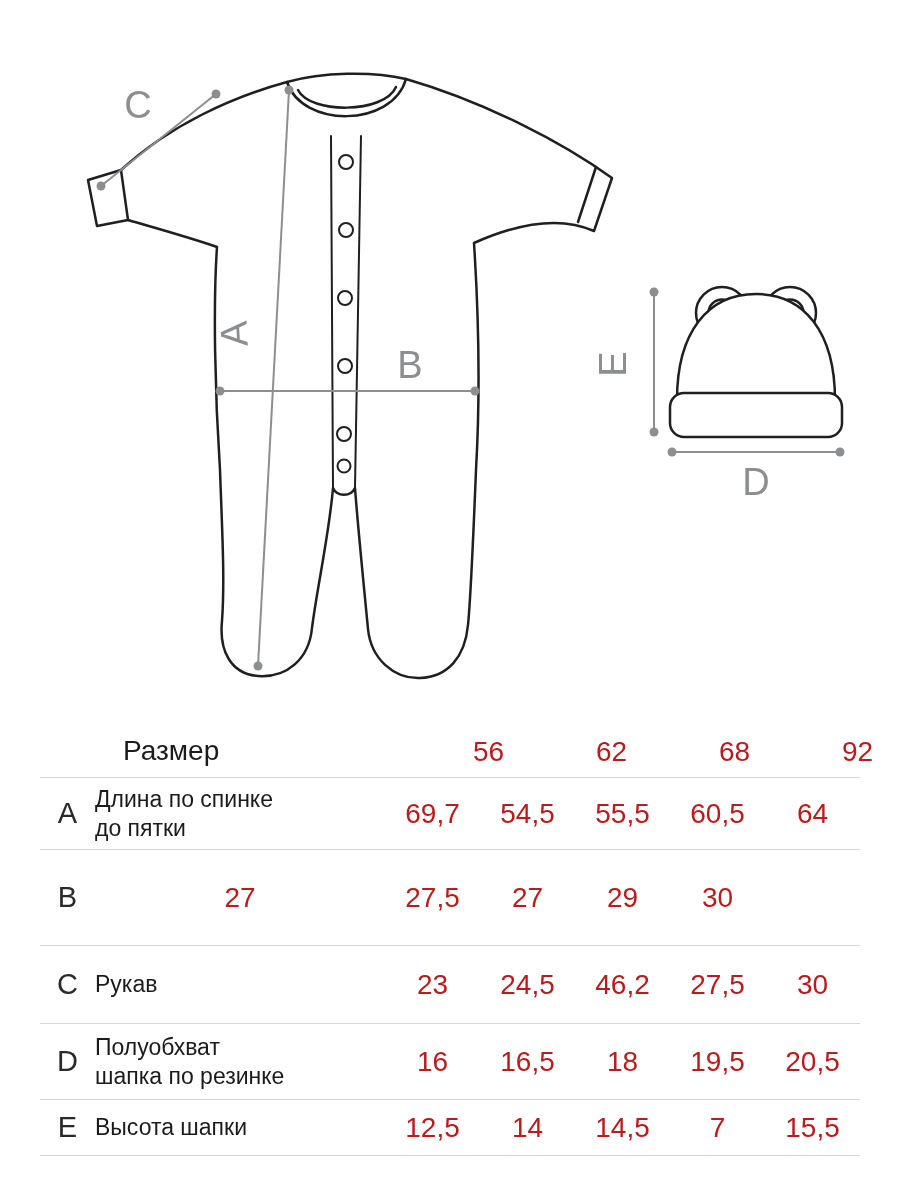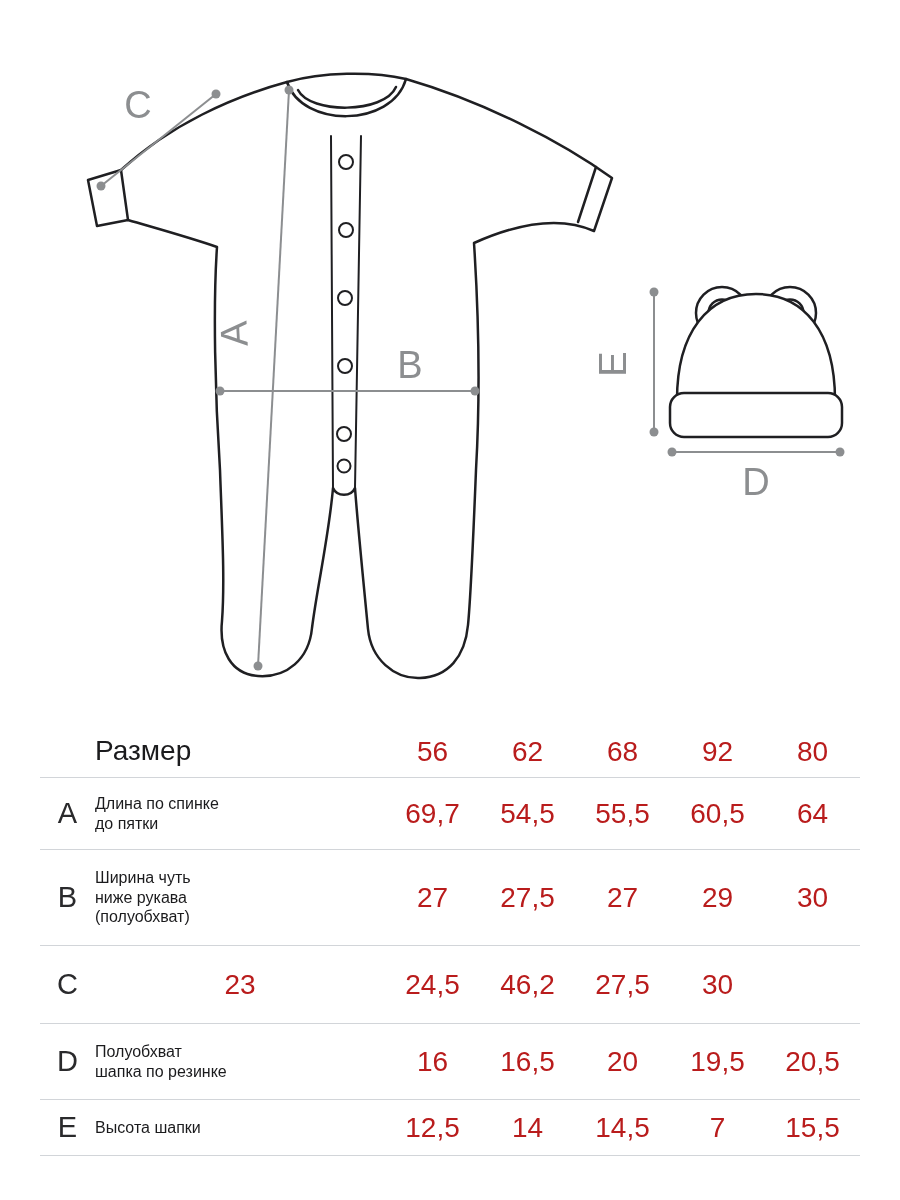--- a/index.html
+++ b/index.html
@@ -12,29 +12,29 @@
   .page { position:relative; width:900px; height:1200px; overflow:hidden; background:#fff; }
   .diagram { position:absolute; top:0; left:0; width:900px; height:720px; }
   .size-table { position:absolute; top:726px; left:40px; width:820px; }
 
   .trow {
     display:grid;
     grid-template-columns:55px 290px 95px 95px 95px 95px 95px;
     align-items:center;
     border-bottom:1px solid #d2d5d9;
   }
-  .trow.header { min-height:52px; }
+  .trow.header { min-height:52px;gap:28px; }
   .row-a { min-height:72px; }
   .row-b { min-height:96px; }
   .row-c { min-height:78px; }
   .row-d { min-height:76px; }
   .row-e { min-height:56px; }
 
   .cell.letter { text-align:center; font-size:29px; color:#2a2a2c; }
-  .cell.name   { font-size:16px; line-height:1.22; white-space:pre-line; color:#1b1b1d; }
+  .cell.name   { font-size:23px; line-height:1.22; white-space:pre-line; color:#1b1b1d; }
   .cell.val    { text-align:center; font-size:28px; color:#b91c1c; }
   .header .name { font-size:28px; }
   .header .val  { font-size:28px; }
 
   svg text.measure-label {
     font-family:"Liberation Sans", sans-serif;
     font-size:38px;
     fill:#8c8e90;
   }
 </style>
@@ -153,46 +153,44 @@
 до пятки</div>
       <div class="cell val">69,7</div>
       <div class="cell val">54,5</div>
       <div class="cell val">55,5</div>
       <div class="cell val">60,5</div>
       <div class="cell val">64</div>
     </div>
 
     <div class="trow row-b">
       <div class="cell letter">B</div>
-      <div class="cell name">Ширина чуть
-ниже рукава
-(полуобхват)</div>
       <div class="cell val">27</div>
       <div class="cell val">27,5</div>
       <div class="cell val">27</div>
       <div class="cell val">29</div>
       <div class="cell val">30</div>
     </div>
 
     <div class="trow row-c">
       <div class="cell letter">C</div>
+      <div class="cell name">Рукав</div>
       <div class="cell val">23</div>
       <div class="cell val">24,5</div>
       <div class="cell val">46,2</div>
       <div class="cell val">27,5</div>
       <div class="cell val">30</div>
     </div>
 
     <div class="trow row-d">
       <div class="cell letter">D</div>
       <div class="cell name">Полуобхват
 шапка по резинке</div>
       <div class="cell val">16</div>
       <div class="cell val">16,5</div>
-      <div class="cell val">20</div>
+      <div class="cell val">18</div>
       <div class="cell val">19,5</div>
       <div class="cell val">20,5</div>
     </div>
 
     <div class="trow row-e">
       <div class="cell letter">E</div>
       <div class="cell name">Высота шапки</div>
       <div class="cell val">12,5</div>
       <div class="cell val">14</div>
       <div class="cell val">14,5</div>

